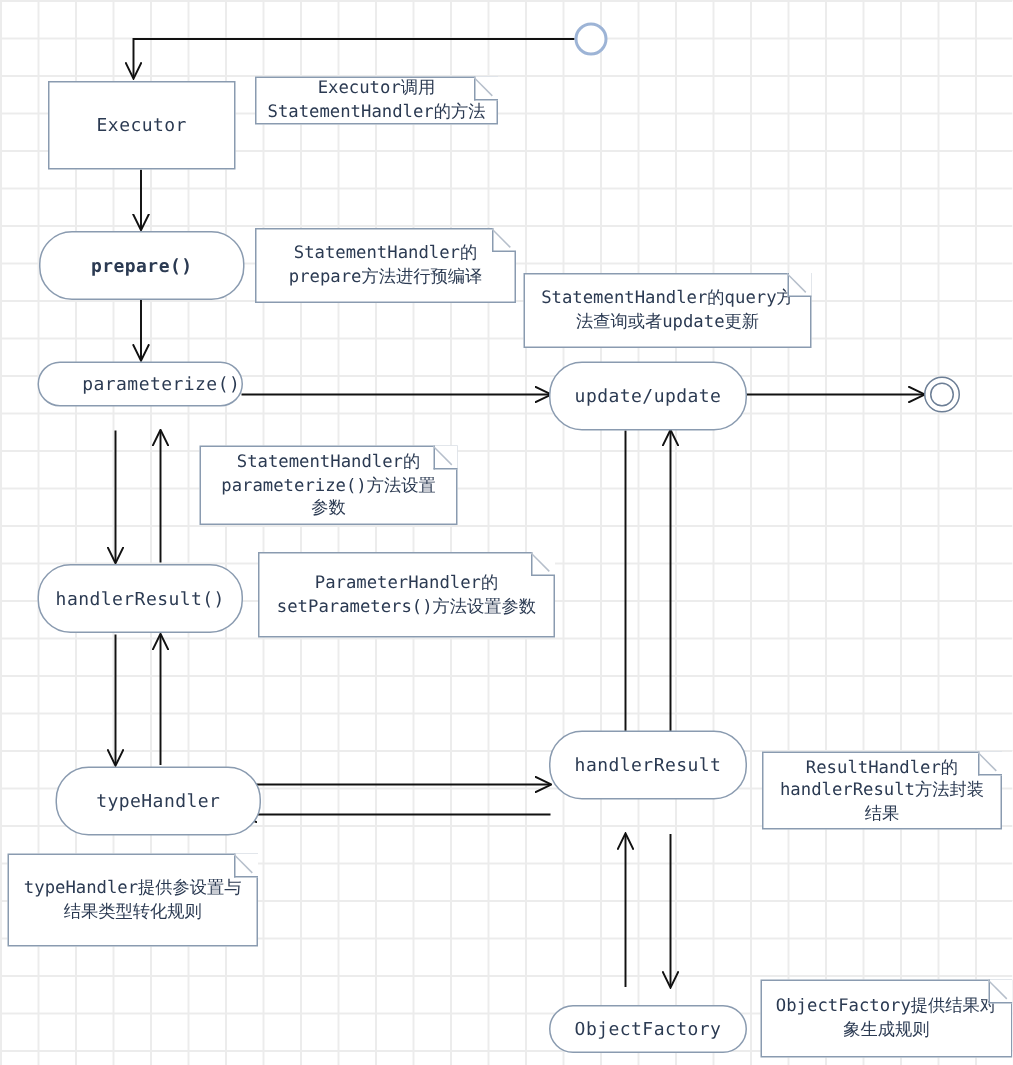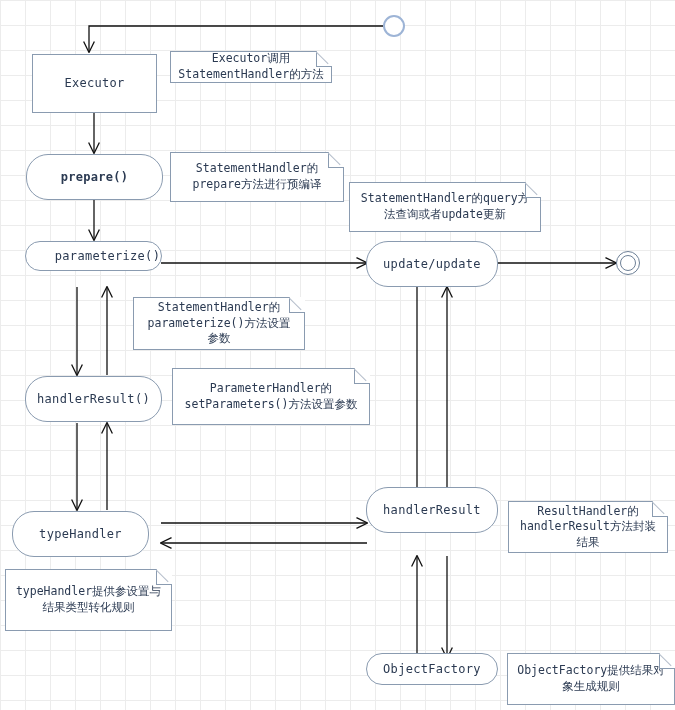--- a/index.html
+++ b/index.html
@@ -183,33 +183,33 @@
   </div>
 
   <div class="node pill" style="left:25px; top:241px; width:137px; height:30px;padding-left:28px;">
     <span>parameterize()</span>
   </div>
 
   <div class="node pill" style="left:25px; top:376px; width:137px; height:46px;">
     <span>handlerResult()</span>
   </div>
 
-  <div class="node pill" style="left:12px; top:511px; width:137px; height:46px;">
+  <div class="node pill" style="left:37px; top:511px; width:137px; height:46px;">
     <span>typeHandler</span>
   </div>
 
   <div class="node pill" style="left:366px; top:241px; width:132px; height:46px;">
     <span>update/update</span>
   </div>
 
   <div class="node pill" style="left:366px; top:487px; width:132px; height:46px;">
     <span>handlerResult</span>
   </div>
 
-  <div class="node pill" style="left:366px; top:653px; width:132px; height:32px;">
+  <div class="node pill" style="left:366px; top:670px; width:132px; height:32px;">
     <span>ObjectFactory</span>
   </div>
 
   <div class="note" style="left:170px; top:51px; width:162px; height:32px;">
     <span class="note-text">Executor调用
 StatementHandler的方法</span>
     <span class="fold"></span>
     <span class="foldline"></span>
   </div>
 

